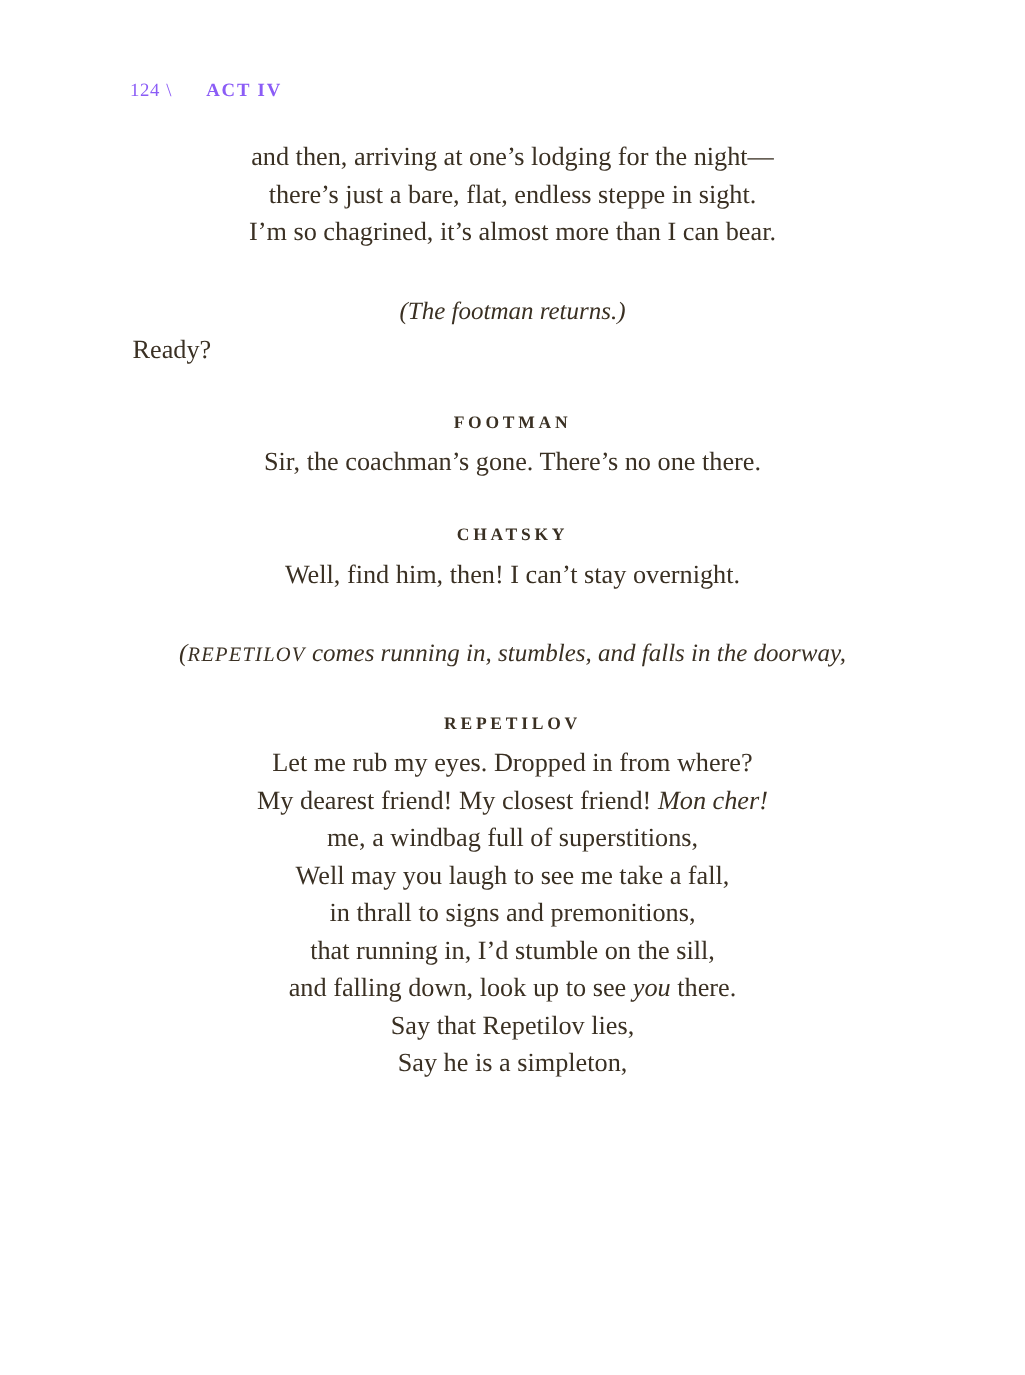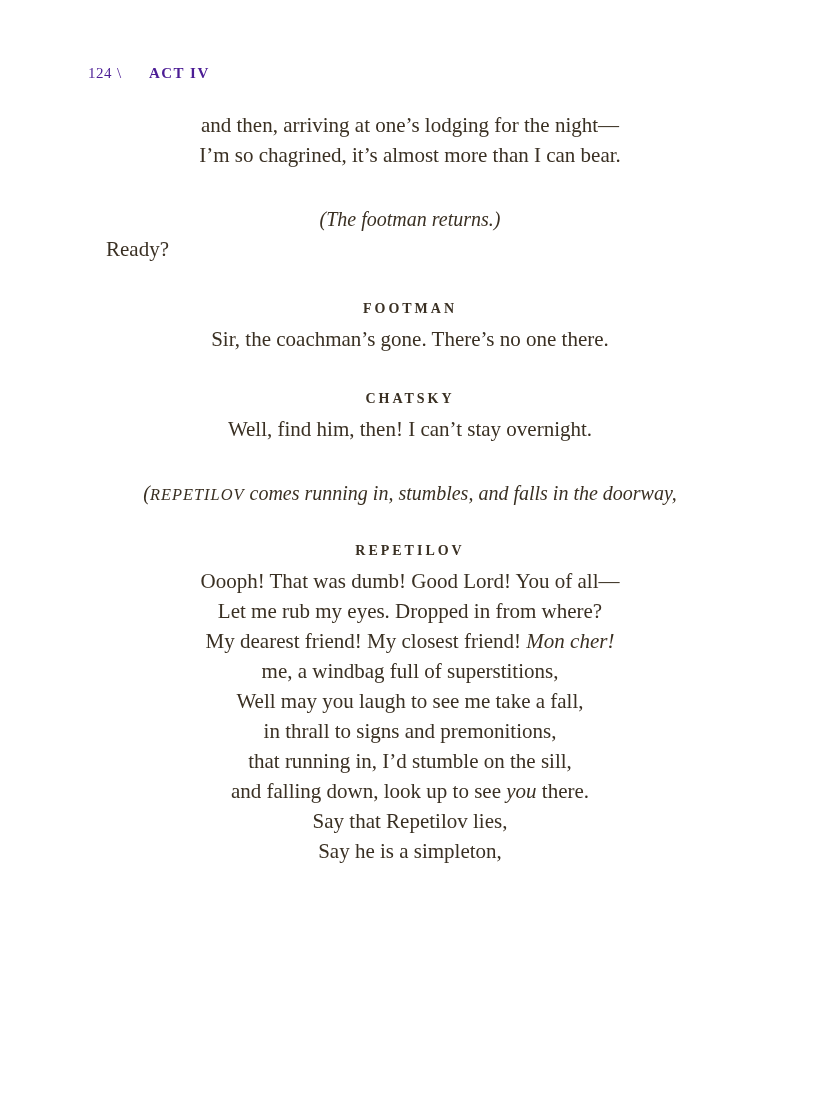--- a/index.html
+++ b/index.html
@@ -15,21 +15,22 @@
     color: #3a3023;
     font-family: "Liberation Serif", serif;
     overflow: hidden;
     box-sizing: border-box;
     padding-top: 62px;
   }
   .running-head {
     padding-left: 88px;
     font-size: 15px;
     line-height: 22px;
-    color: #4c1d95;
+    color: #8b5cf6;
+    margin-left: 16px;
   }
   .running-head .folio {
     letter-spacing: 0.5px;
   }
   .running-head .folio-sep {
     margin-left: 5px;
   }
   .running-head .act {
     margin-left: 24px;
     font-weight: 700;
@@ -75,20 +76,21 @@
 <body>
 
 <div class="page" data-name="book-page">
   <header class="running-head" data-name="page-header">
     <span class="folio" data-name="page-number">124</span><span class="folio-sep" data-name="folio-separator">\</span>
     <span class="act" data-name="running-head-act">ACT IV</span>
   </header>
   <main class="text-block" id="blocks" data-name="play-text">
       <div class="block verse" data-name="chatsky-speech-continued">
         <div class="line" data-name="verse-line"><span data-name="text-segment">and then, arriving at one’s lodging for the night—</span></div>
+        <div class="line" data-name="verse-line"><span data-name="text-segment">there’s just a bare, flat, endless steppe in sight.</span></div>
         <div class="line" data-name="verse-line"><span data-name="text-segment">I’m so chagrined, it’s almost more than I can bear.</span></div>
       </div>
       <div class="block stage" data-name="stage-direction-footman-returns">
         <div class="line" data-name="stage-line"><em data-name="text-segment">(The footman returns.)</em></div>
       </div>
       <div class="block verse flush left" data-name="chatsky-line-ready">
         <div class="line" data-name="verse-line"><span data-name="text-segment">Ready?</span></div>
       </div>
       <div class="block speaker" data-name="speaker-footman">
         <div class="line" data-name="speaker-line"><span data-name="text-segment">FOOTMAN</span></div>
@@ -102,21 +104,20 @@
       <div class="block verse flush" data-name="chatsky-speech">
         <div class="line" data-name="verse-line"><span data-name="text-segment">Well, find him, then! I can’t stay overnight.</span></div>
       </div>
       <div class="block stage" data-name="stage-direction-repetilov-enters">
         <div class="line" data-name="stage-line"><em data-name="text-segment">(</em><em class="sc" data-name="text-segment">REPETILOV</em><em data-name="text-segment"> comes running in, stumbles, and falls in the doorway,</em></div>
       </div>
       <div class="block speaker" data-name="speaker-repetilov">
         <div class="line" data-name="speaker-line"><span data-name="text-segment">REPETILOV</span></div>
       </div>
       <div class="block verse flush" data-name="repetilov-speech">
-        <div class="line" data-name="verse-line"><span data-name="text-segment">Oooph! That was dumb! Good Lord! You of all—</span></div>
         <div class="line" data-name="verse-line"><span data-name="text-segment">Let me rub my eyes. Dropped in from where?</span></div>
         <div class="line" data-name="verse-line"><span data-name="text-segment">My dearest friend! My closest friend! </span><em data-name="text-segment">Mon cher!</em></div>
         <div class="line" data-name="verse-line"><span data-name="text-segment">me, a windbag full of superstitions,</span></div>
         <div class="line" data-name="verse-line"><span data-name="text-segment">Well may you laugh to see me take a fall,</span></div>
         <div class="line" data-name="verse-line"><span data-name="text-segment">in thrall to signs and premonitions,</span></div>
         <div class="line" data-name="verse-line"><span data-name="text-segment">that running in, I’d stumble on the sill,</span></div>
         <div class="line" data-name="verse-line"><span data-name="text-segment">and falling down, look up to see </span><em data-name="text-segment">you</em><span data-name="text-segment"> there.</span></div>
         <div class="line" data-name="verse-line"><span data-name="text-segment">Say that Repetilov lies,</span></div>
         <div class="line" data-name="verse-line"><span data-name="text-segment">Say he is a simpleton,</span></div>
       </div>

